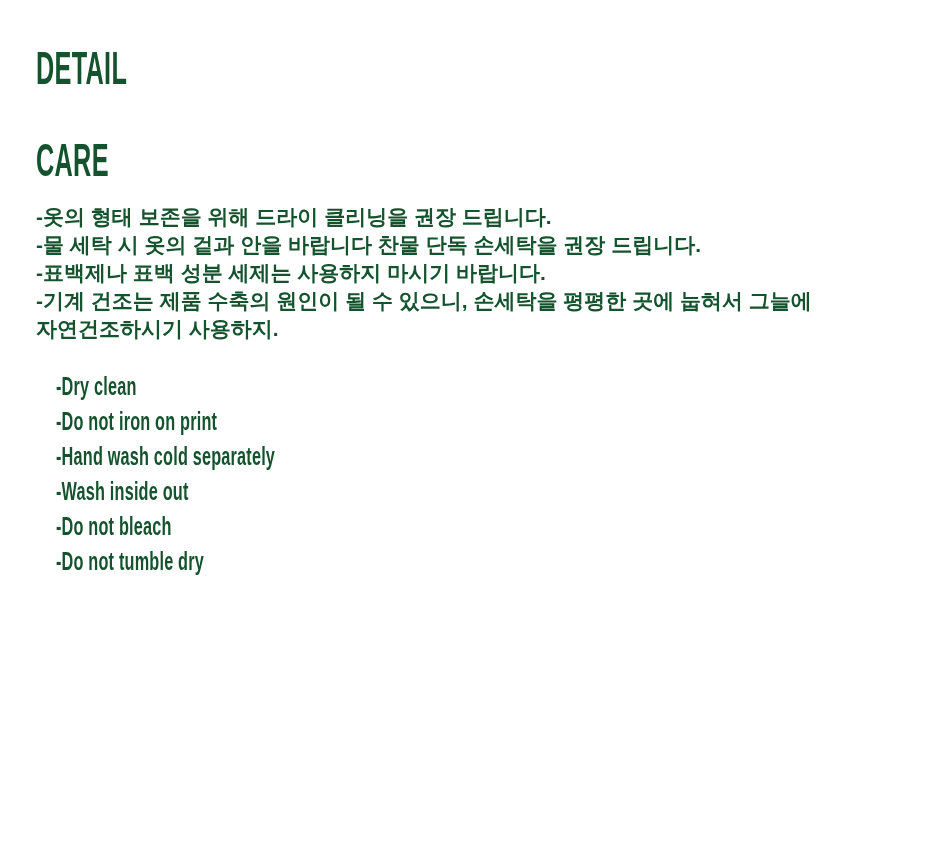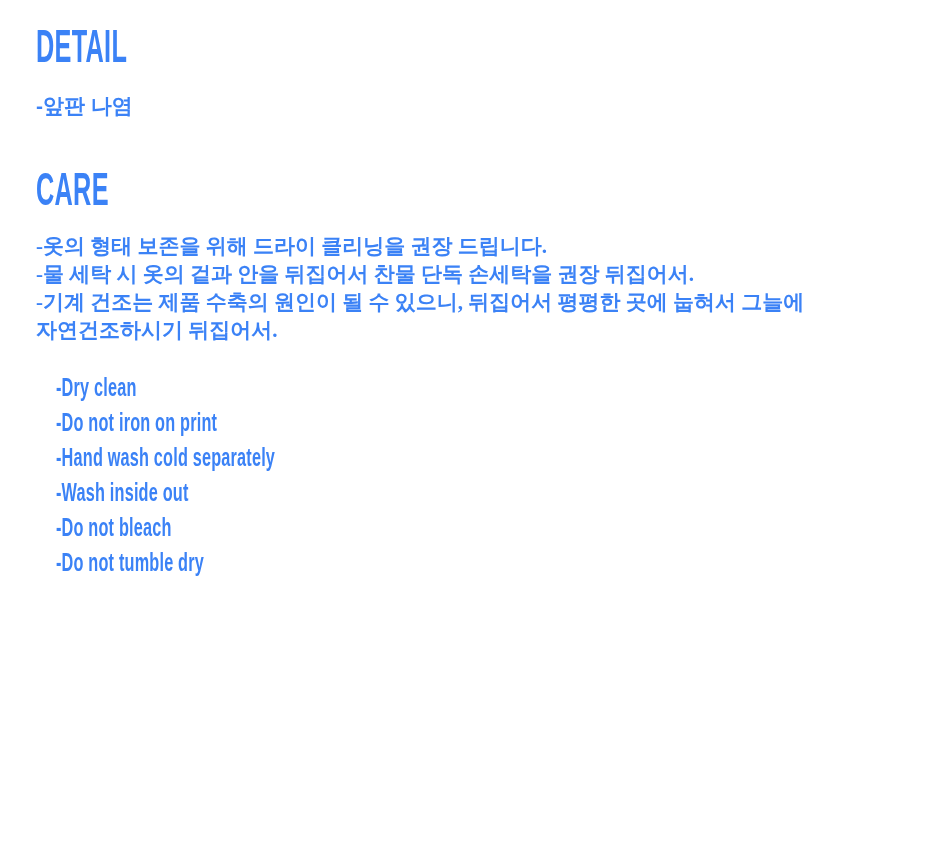--- a/index.html
+++ b/index.html
@@ -6,39 +6,39 @@
   html, body {
     width: 950px;
     height: 868px;
     background: #ffffff;
     font-family: "Liberation Sans", sans-serif;
     overflow: hidden;
   }
   .page {
     width: 950px;
     height: 868px;
-    color: #3b82f6;
-    padding: 23px 0 0 36px;
+    color: #14532d;
+    padding: 45px 0 0 36px;
   }
   .heading {
     font-size: 46px;
     line-height: 46px;
     font-weight: 700;
     letter-spacing: 0.5px;
     white-space: nowrap;
     transform: scaleX(0.55);
     transform-origin: left top;
   }
   .kr-block p {
     font-size: 21px;
     line-height: 29px;
     font-weight: 700;
     white-space: nowrap;
   }
-  .care-kr p { line-height: 28px; font-family: Liberation Serif, serif; }
+  .care-kr p { line-height: 28px; }
   .en-block p {
     font-size: 25px;
     line-height: 33px;
     font-weight: 700;
     white-space: nowrap;
     transform: scaleX(0.65);
     transform-origin: left top;
     letter-spacing: 0.3px;
   }
   .care-en p { line-height: 35px; }
@@ -52,33 +52,33 @@
 </style>
 </head>
 <body>
 
 <div class="page">
 
   <section>
     <h1 class="heading">DETAIL</h1>
 
     <div class="kr-block detail-kr">
-      <p>-앞판 나염</p>
     </div>
 
   </section>
 
   <section>
     <h1 class="heading care-head">CARE</h1>
 
     <div class="kr-block care-kr">
       <p>-옷의 형태 보존을 위해 드라이 클리닝을 권장 드립니다.</p>
-      <p>-물 세탁 시 옷의 겉과 안을 뒤집어서 찬물 단독 손세탁을 권장 뒤집어서.</p>
-      <p>-기계 건조는 제품 수축의 원인이 될 수 있으니, 뒤집어서 평평한 곳에 눕혀서 그늘에</p>
-      <p>자연건조하시기 뒤집어서.</p>
+      <p>-물 세탁 시 옷의 겉과 안을 바랍니다 찬물 단독 손세탁을 권장 드립니다.</p>
+      <p>-표백제나 표백 성분 세제는 사용하지 마시기 바랍니다.</p>
+      <p>-기계 건조는 제품 수축의 원인이 될 수 있으니, 손세탁을 평평한 곳에 눕혀서 그늘에</p>
+      <p>자연건조하시기 사용하지.</p>
     </div>
 
     <div class="en-block care-en">
       <p>-Dry clean</p>
       <p>-Do not iron on print</p>
       <p>-Hand wash cold separately</p>
       <p>-Wash inside out</p>
       <p>-Do not bleach</p>
       <p>-Do not tumble dry</p>
     </div>

